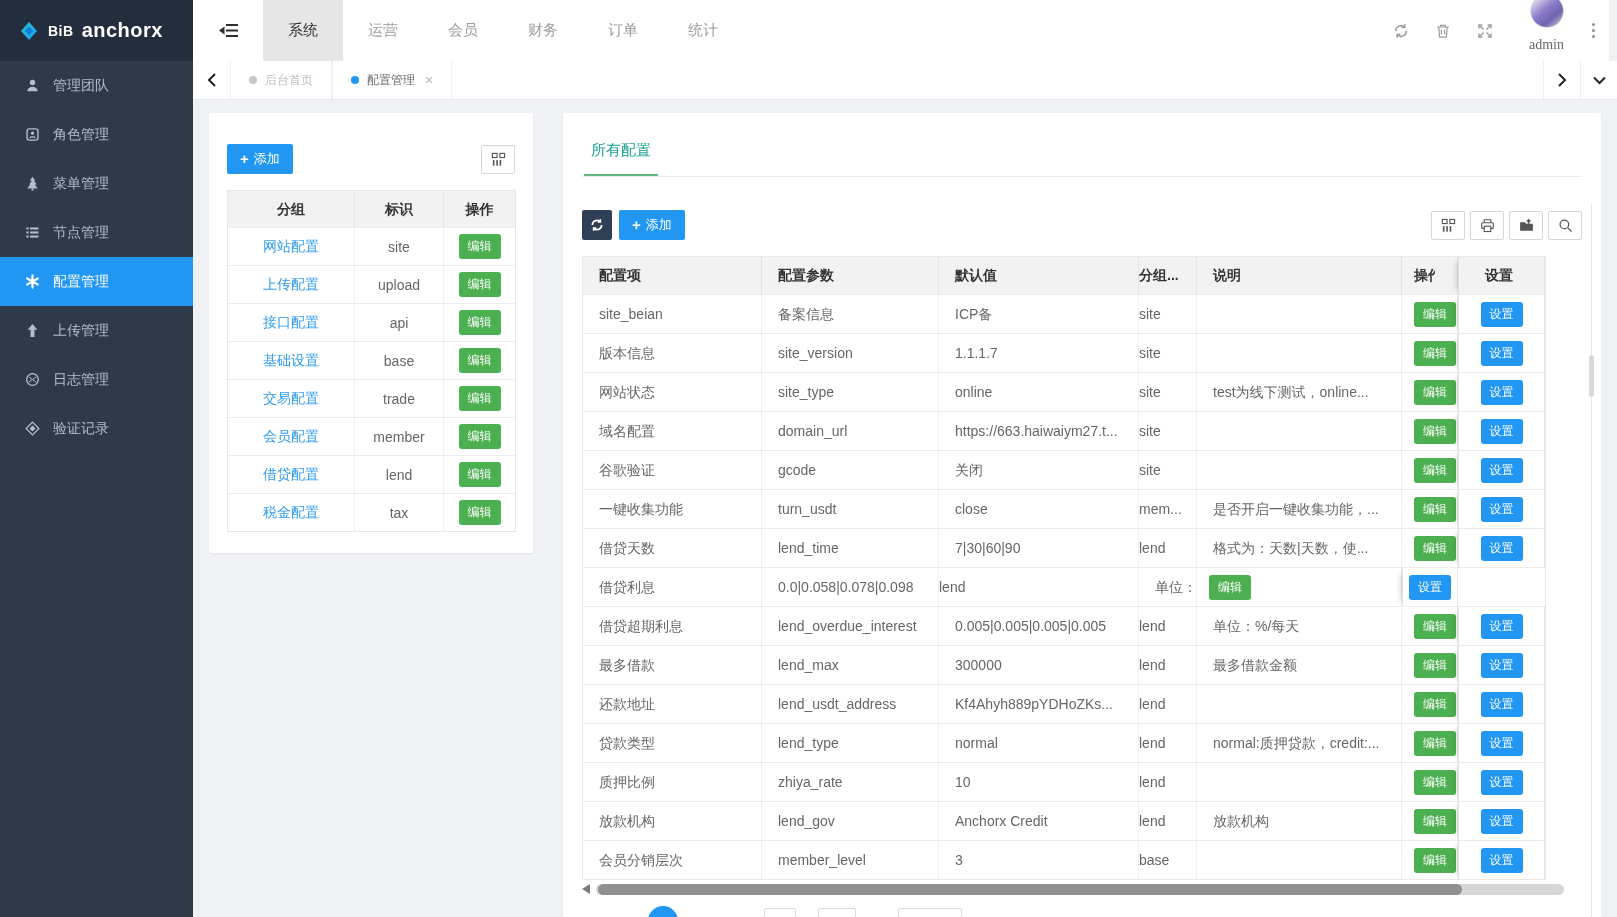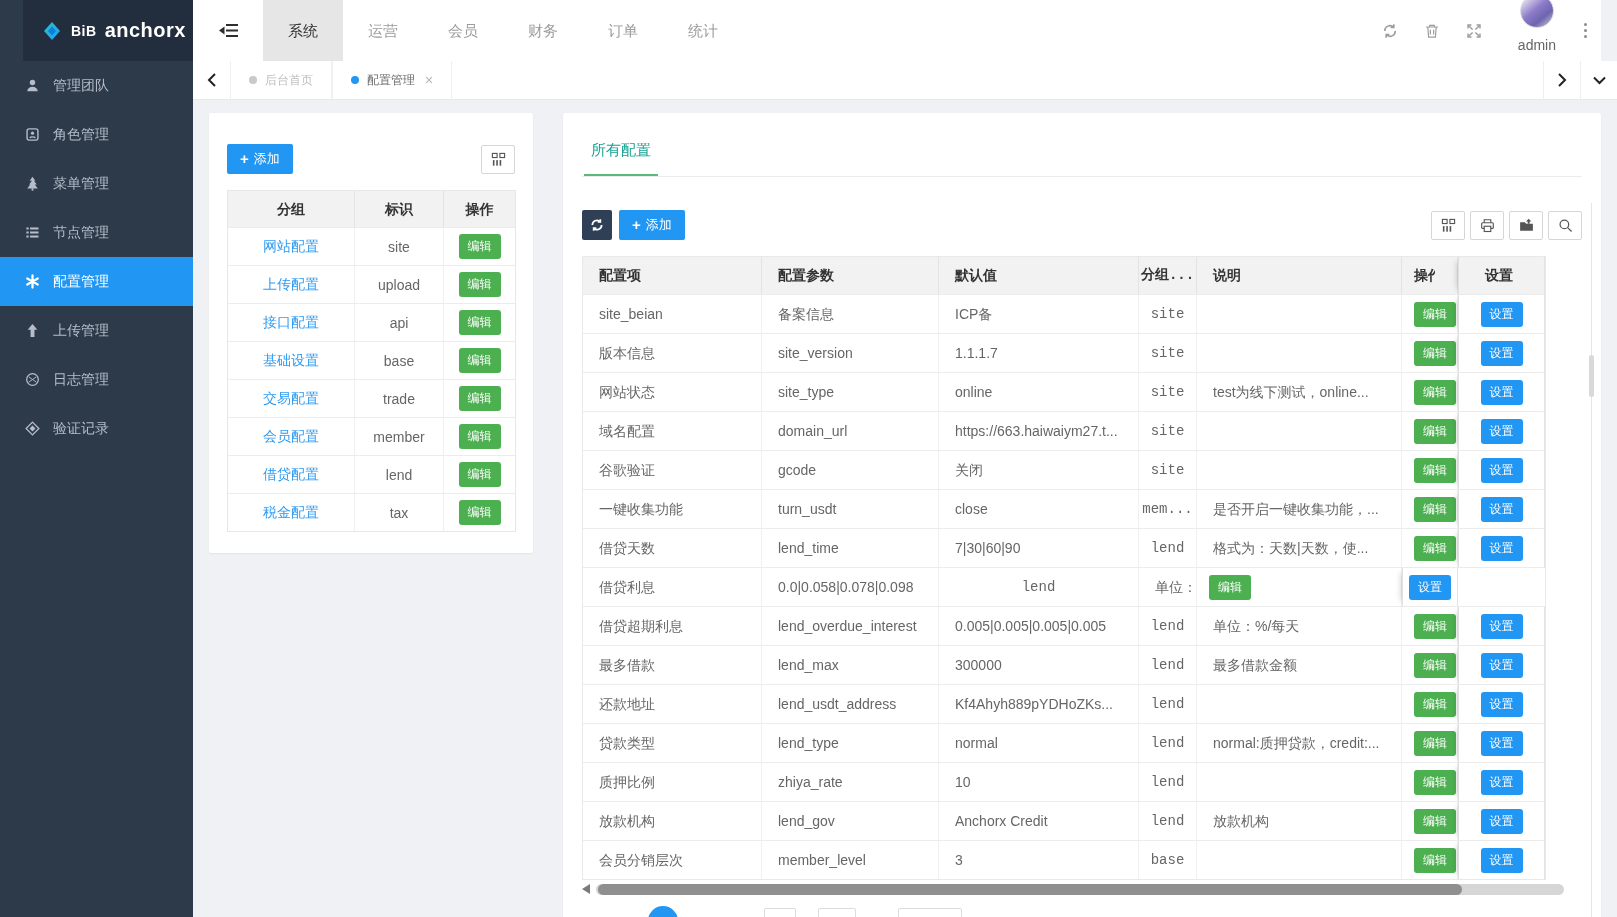--- a/index.html
+++ b/index.html
@@ -2,30 +2,30 @@
 <html><head>
 <meta charset="utf-8">
 <style>
   * { margin:0; padding:0; box-sizing:border-box; }
   html,body { width:1617px; height:917px; overflow:hidden; }
   body { font-family:"Liberation Sans","DejaVu Sans",sans-serif; background:#eff1f4; position:relative; font-size:14px; }
   .page { position:absolute; inset:0; }
 
   
   .sidebar { position:absolute; left:0; top:0; width:193px; height:917px; background:#2d3a4a; z-index:5; }
-  .logo { height:61px; background:#222d3d; display:flex; align-items:center; padding-left:18px; gap:8px; color:#fff;margin-left:23px; }
+  .logo { height:61px; background:#222d3d; display:flex; align-items:center; padding-left:18px; gap:8px; color:#fff; }
   .logo-short { font-size:14px; font-weight:bold; letter-spacing:.5px; }
   .logo-name { font-size:20px; font-weight:bold; letter-spacing:.5px; }
   .menu { padding-top:0;text-align:center; }
   .menu-item { height:49px; display:flex; align-items:center; gap:13px; padding-left:25px; color:#b4bdc8; font-size:14px; cursor:pointer; }
   .menu-item svg { width:15px; height:15px; flex:none; }
   .menu-item.active { background:#2196f3; color:#fff; }
 
   
-  .header { position:absolute; left:193px; top:0; right:16px; height:61px; background:#fff; display:flex; align-items:center; }
+  .header { position:absolute; left:193px; top:0; right:8px; height:61px; background:#fff; display:flex; align-items:center;font-family:Liberation Serif, serif; }
   .collapse-btn { width:70px; height:61px; display:flex; align-items:center; justify-content:center; color:#2e2e2e; cursor:pointer; }
   .nav { display:flex; height:61px; }
   .nav-item { padding:0 25px; line-height:61px; color:#9c9c9c; cursor:pointer; font-size:15px; }
   .nav-item.active { background:#e6e6e6; color:#333; }
   .header-right { position:absolute; right:14px; top:0; height:61px; display:flex; align-items:center; gap:26px; }
   .hicon { color:#9c9c9c; width:16px; height:16px; cursor:pointer; }
   .user-box { display:flex; align-items:center; gap:9px; cursor:pointer; margin-left:10px;flex-direction:column; }
   .avatar { width:34px; height:34px; border-radius:50%; background:linear-gradient(140deg,#e8e4f2 10%,#8d7cc9 45%,#6e64b0 70%,#cfd8cf 100%); border:1px solid #ddd; }
   .user-name { color:#666; font-size:14px; }
   .caret { width:0; height:0; border-left:5px solid transparent; border-right:5px solid transparent; border-top:6px solid #9c9c9c; }
@@ -78,21 +78,21 @@
   .toolbar { margin-top:33px; display:flex; align-items:center; }
   .toolbar .gap { width:7px; }
   .toolbar-right { margin-left:auto; display:flex; gap:5px; }
 
   .mtable { margin-top:16px; width:964px; border:1px solid #e9e9e9; font-size:14px; color:#666; }
   .mhead, .mrow { display:grid; grid-template-columns:179px 177px 200px 58px 205px 56px 87px; }
   .mhead { background:#f2f2f2; }
   .mhead .c { line-height:37px; font-weight:bold; color:#333; border-right:1px solid #e3e3e3; padding-left:16px; white-space:nowrap; overflow:hidden; }
   .mrow { border-top:1px solid #ececec; background:#fff; }
   .mrow .c { height:38px; line-height:38px; border-right:1px solid #f0f0f0; padding-left:16px; white-space:nowrap; overflow:hidden; }
-  .c.center { text-align:center; padding-left:0;font-family:Liberation Mono, monospace; }
+  .c.center { text-align:left; padding-left:0; }
   .c.op { display:flex; align-items:center; padding-left:12px; overflow:hidden; }
   .clip { display:inline-block; width:21px; overflow:hidden; white-space:nowrap; vertical-align:bottom; }
   .c.fixedcol { border-left:1px solid #e0e0e0; box-shadow:-6px 0 6px -5px rgba(0,0,0,.18); display:flex; align-items:center; justify-content:center; padding-left:0; border-right:1px solid #e3e3e3; }
   .mhead .c.fixedcol { justify-content:flex-start; padding-left:26px; }
 
   
   .hscroll { margin-top:3px; width:982px; height:13px; position:relative; }
   .hscroll .track { position:absolute; left:14px; right:0; top:1px; height:11px; background:#d6d6d6; border-radius:6px; }
   .hscroll .thumb { position:absolute; left:16px; top:1px; height:11px; width:88%; background:#8f8f8f; border-radius:6px; cursor:pointer; }
   .hscroll .larr { position:absolute; left:0; top:1px; width:0; height:0; border-top:5.5px solid transparent; border-bottom:5.5px solid transparent; border-right:8px solid #7a7a7a; cursor:pointer; }

